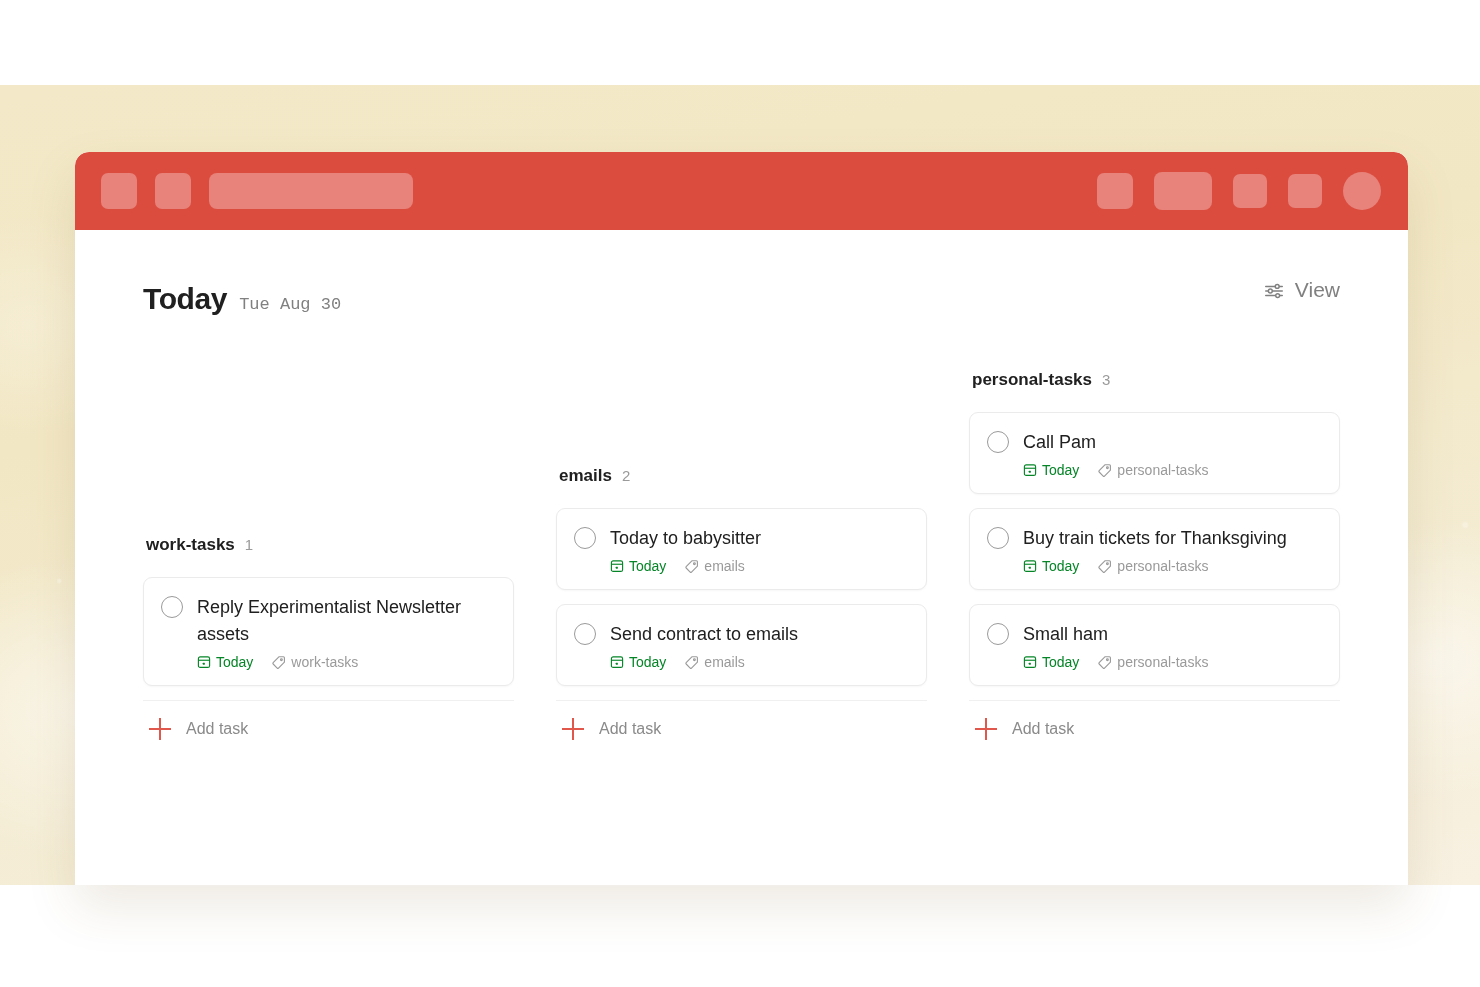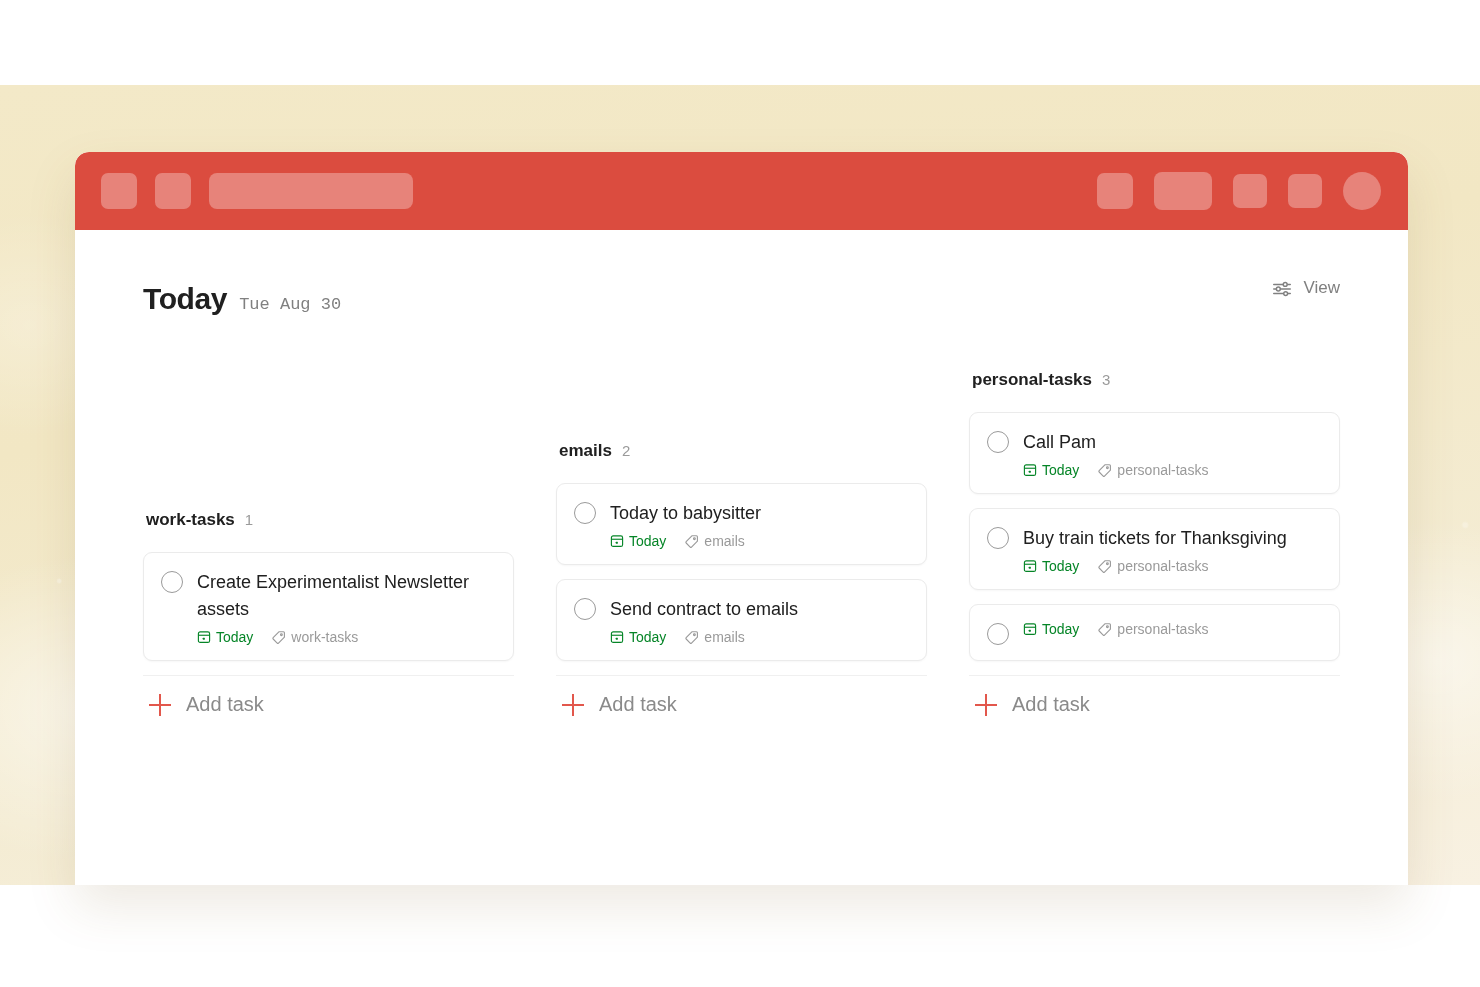--- a/index.html
+++ b/index.html
@@ -112,25 +112,25 @@
     color: #808080;
     margin-left: 12px;
     font-weight: normal;
     font-family: Liberation Mono, monospace;
   }
   #view-button {
     position: absolute;
     right: 68px;
     top: -4px;
     display: flex;
-    align-items: flex-start;
+    align-items: flex-end;
     gap: 10px;
     cursor: pointer;
     color: #808080;
-    font-size: 17px;
+    font-size: 21px;
   }
   #view-button svg { display: block; }
 
   
   #board {
     display: flex;
     gap: 42px;
     padding: 48px 68px 0 68px;
     align-items: flex-end;
   }
@@ -212,21 +212,21 @@
     flex: 0 0 22px;
   }
   .add-plus::before, .add-plus::after {
     content: "";
     position: absolute;
     background: #e2574c;
   }
   .add-plus::before { left: 0; right: 0; top: 10px; height: 2px; }
   .add-plus::after  { top: 0; bottom: 0; left: 10px; width: 2px; }
   .add-text {
-    font-size: 20px;
+    font-size: 16px;
     color: #8a8a8a;
   }
 </style>
 </head>
 <body>
 
 <div id="canvas">
 
   <div id="backdrop"></div>
 
@@ -271,21 +271,21 @@
       <div id="board">
           <div class="column">
     <div class="col-header">
       <span class="col-name">work-tasks</span>
       <span class="col-count">1</span>
     </div>
     <div class="col-tasks">
               <div class="task-card">
     <span class="checkbox"></span>
     <div class="task-body">
-      <div class="task-title">Create Experimentalist Newsletter assets</div>
+      <div class="task-title">Reply Experimentalist Newsletter assets</div>
       <div class="task-meta">
         <span class="meta-item meta-due">
           <span>
             <svg width="14" height="14" viewBox="0 0 16 16" fill="none" stroke="#058527" stroke-width="1.3">
               <rect x="1.6" y="2.2" width="12.8" height="12" rx="2"></rect>
               <line x1="1.6" y1="6.0" x2="14.4" y2="6.0"></line>
               <rect x="6.6" y="8.8" width="2.4" height="2.4" rx="0.5" fill="#058527" stroke="none"></rect>
             </svg>
           </span>
           <span>Today</span>
@@ -432,20 +432,21 @@
             </svg>
           </span>
           <span>personal-tasks</span>
         </span>
       </div>
     </div>
   </div>
               <div class="task-card">
     <span class="checkbox"></span>
     <div class="task-body">
+      <div class="task-title">Small ham</div>
       <div class="task-meta">
         <span class="meta-item meta-due">
           <span>
             <svg width="14" height="14" viewBox="0 0 16 16" fill="none" stroke="#058527" stroke-width="1.3">
               <rect x="1.6" y="2.2" width="12.8" height="12" rx="2"></rect>
               <line x1="1.6" y1="6.0" x2="14.4" y2="6.0"></line>
               <rect x="6.6" y="8.8" width="2.4" height="2.4" rx="0.5" fill="#058527" stroke="none"></rect>
             </svg>
           </span>
           <span>Today</span>

